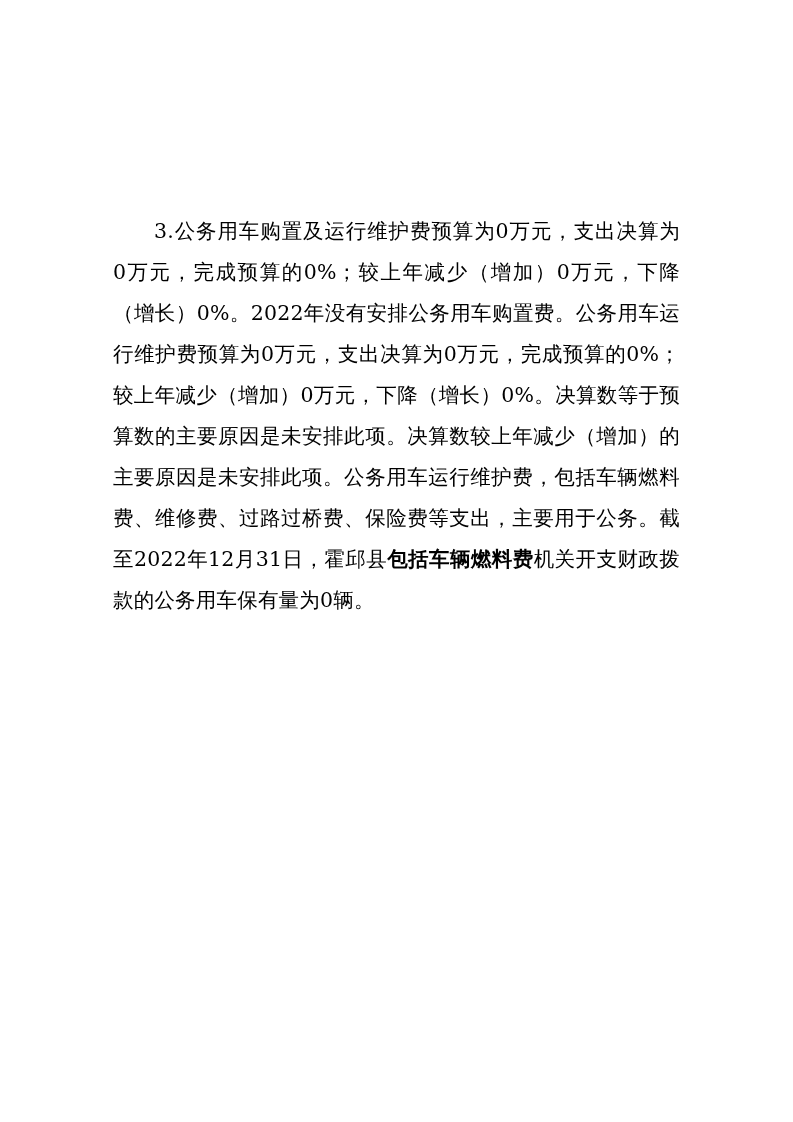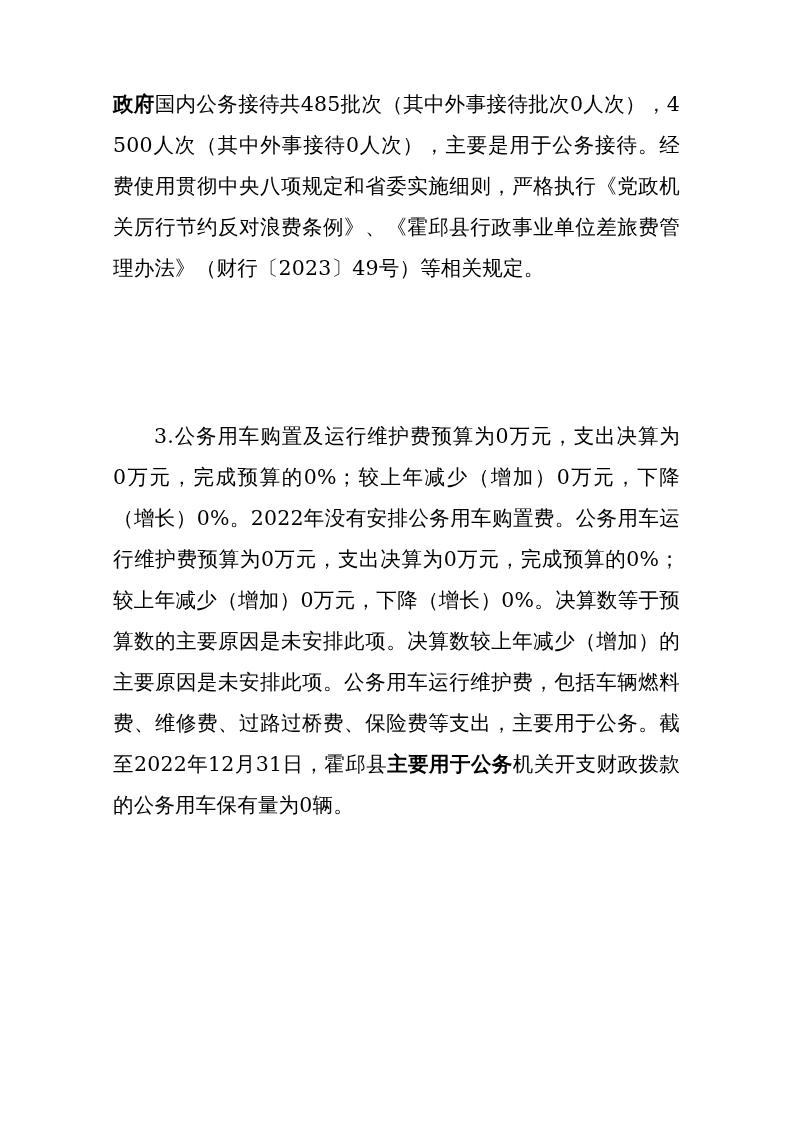--- a/index.html
+++ b/index.html
@@ -48,24 +48,21 @@
   .bold {
     font-weight: bold;
   }
 </style>
 </head>
 <body>
 
 <div class="page">
   <div class="content">
 
-    <p class="para first">
-      <span class="bold">政府</span><span>国内公务接待共485批次（其中外事接待批次0人次），4500人次（其中外事接待0人次），主要是用于公务接待。经费使用贯彻中央八项规定和省委实施细则，严格执行《党政机关厉行节约反对浪费条例》、《霍邱县行政事业单位差旅费管理办法》（财行〔2023〕49号）等相关规定。</span>
-    </p>
 
     <div class="gap"></div>
 
     <p class="para indent">
-      <span>3.公务用车购置及运行维护费预算为0万元，支出决算为 0万元，完成预算的0%；较上年减少（增加）0万元，下降（增长）0%。2022年没有安排公务用车购置费。公务用车运行维护费预算为0万元，支出决算为0万元，完成预算的0%；较上年减少（增加）0万元，下降（增长）0%。决算数等于预算数的主要原因是未安排此项。决算数较上年减少（增加）的主要原因是未安排此项。公务用车运行维护费，包括车辆燃料费、维修费、过路过桥费、保险费等支出，主要用于公务。截至2022年12月31日，霍邱县</span><span class="bold">主要用于公务</span><span>机关开支财政拨款的公务用车保有量为0辆。</span>
+      <span>3.公务用车购置及运行维护费预算为0万元，支出决算为 0万元，完成预算的0%；较上年减少（增加）0万元，下降（增长）0%。2022年没有安排公务用车购置费。公务用车运行维护费预算为0万元，支出决算为0万元，完成预算的0%；较上年减少（增加）0万元，下降（增长）0%。决算数等于预算数的主要原因是未安排此项。决算数较上年减少（增加）的主要原因是未安排此项。公务用车运行维护费，包括车辆燃料费、维修费、过路过桥费、保险费等支出，主要用于公务。截至2022年12月31日，霍邱县</span><span class="bold">包括车辆燃料费</span><span>机关开支财政拨款的公务用车保有量为0辆。</span>
     </p>
 
   </div>
 </div>
 
 </body></html>

